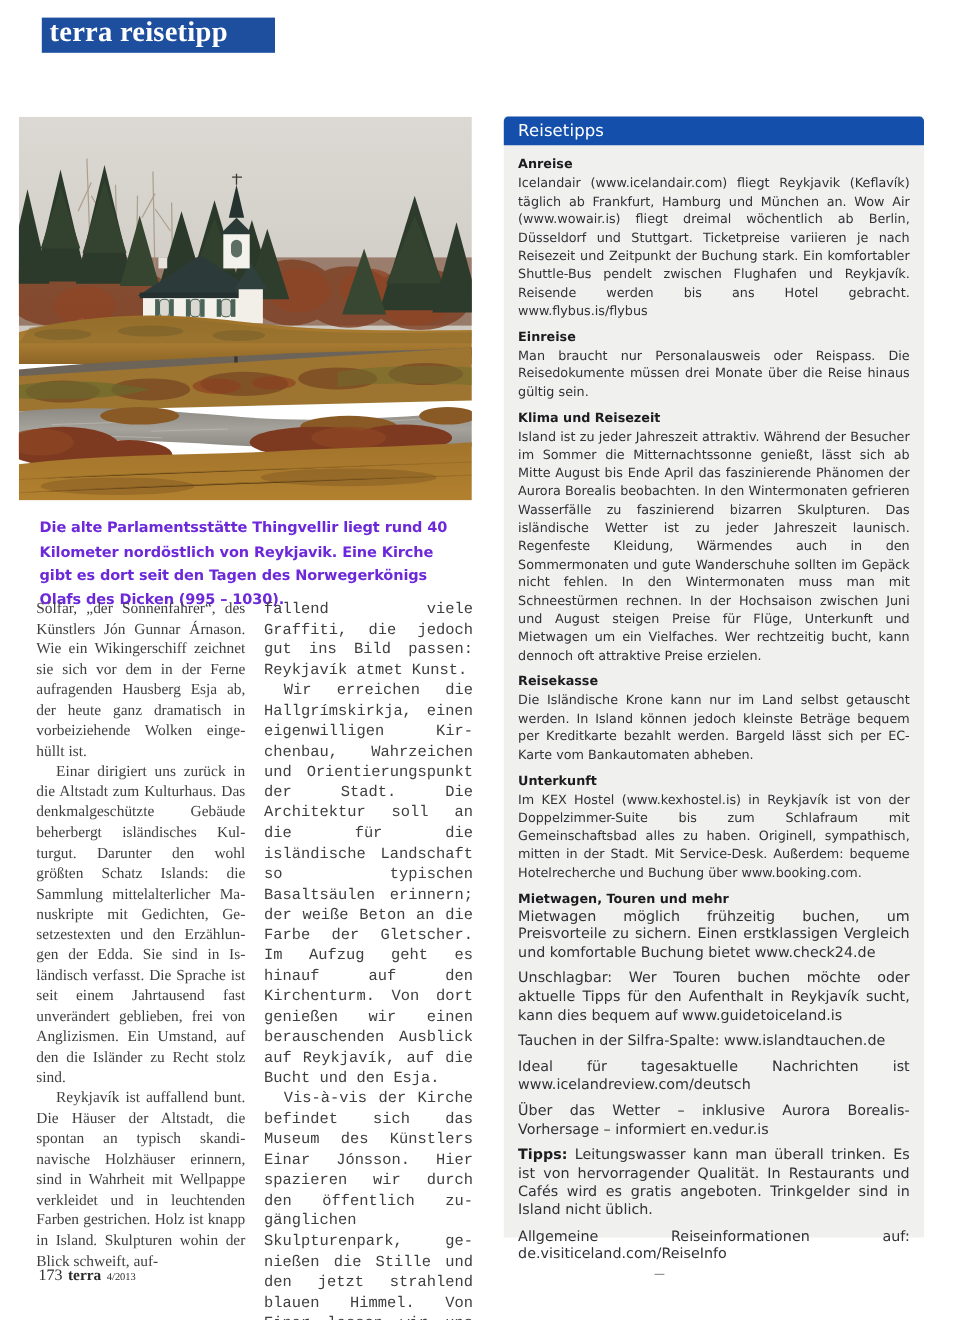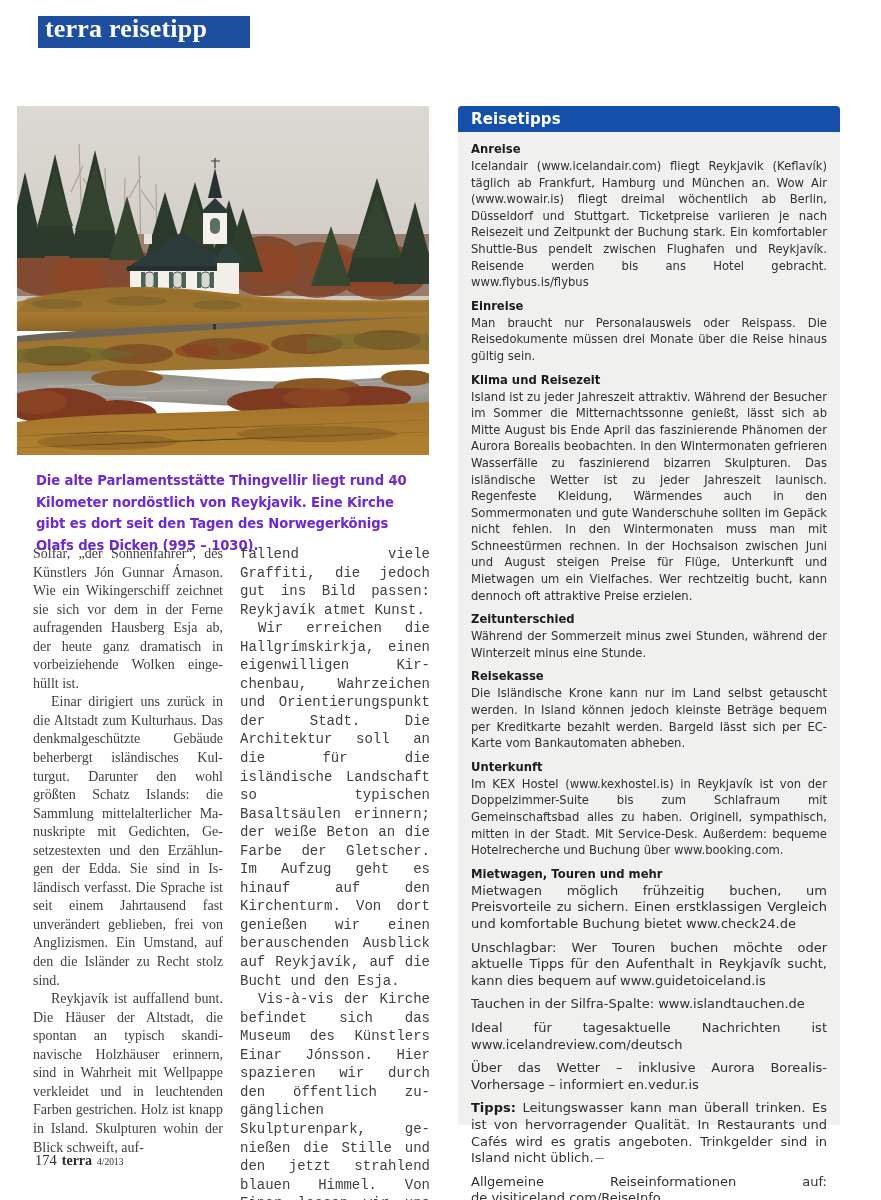--- a/index.html
+++ b/index.html
@@ -102,21 +102,21 @@
     background: #1450ab;
     border-radius: 4px 4px 0 0;
     display: flex;
     align-items: center;
     padding-left: 13px;
     box-sizing: border-box;
   }
   .tipbox-header-text {
     color: #ffffff;
     font-family: "DejaVu Sans", sans-serif;
-    font-weight: bold;
+    font-weight: normal;
     font-size: 15px;
     letter-spacing: 0.1px;
   }
   .tipbox-body {
     padding: 9px 13px 10px 13px;
     box-sizing: border-box;
     font-family: "DejaVu Sans", sans-serif;
     color: #26262a;
   }
   .tip-section { margin-bottom: 7px; }
@@ -381,24 +381,20 @@
     <div class="tip-section">
       <div class="tip-heading">Einreise</div>
       <div class="tip-text">Man braucht nur Personalausweis oder Reispass. Die Reisedo­kumente müssen drei Monate über die Reise hinaus gültig sein.</div>
     </div>
 
     <div class="tip-section">
       <div class="tip-heading">Klima und Reisezeit</div>
       <div class="tip-text">Island ist zu jeder Jahreszeit attraktiv. Während der Besucher im Sommer die Mitternachtssonne genießt, lässt sich ab Mitte August bis Ende April das faszinierende Phänomen der Aurora Borealis beobachten. In den Wintermonaten gefrieren Wasserfälle zu faszinierend bizarren Skulpturen. Das isländische Wetter ist zu jeder Jahreszeit launisch. Regenfeste Kleidung, Wärmendes auch in den Sommermonaten und gute Wanderschuhe sollten im Gepäck nicht fehlen. In den Wintermonaten muss man mit Schneestürmen rechnen. In der Hochsaison zwischen Juni und August steigen Preise für Flüge, Unterkunft und Mietwagen um ein Vielfaches. Wer rechtzeitig bucht, kann dennoch oft attraktive Preise erzielen.</div>
     </div>
 
-    <div class="tip-section">
-      <div class="tip-heading">Zeitunterschied</div>
-      <div class="tip-text">Während der Sommerzeit minus zwei Stunden, während der Winterzeit minus eine Stunde.</div>
-    </div>
 
     <div class="tip-section">
       <div class="tip-heading">Reisekasse</div>
       <div class="tip-text">Die Isländische Krone kann nur im Land selbst getauscht werden. In Island können jedoch kleinste Beträge bequem per Kreditkarte bezahlt werden. Bargeld lässt sich per EC-Karte vom Bankauto­maten abheben.</div>
     </div>
 
     <div class="tip-section">
       <div class="tip-heading">Unterkunft</div>
       <div class="tip-text">Im KEX Hostel (www.kexhostel.is) in Reykjavík ist von der Dop­pelzimmer-Suite bis zum Schlafraum mit Gemeinschaftsbad alles zu haben. Originell, sympathisch, mitten in der Stadt. Mit Ser­vice-Desk. Außerdem: bequeme Hotelrecherche und Buchung über www.booking.com.</div>
     </div>
@@ -411,17 +407,17 @@
       <div class="tip-para">Ideal für tagesaktuelle Nachrichten ist www.icelandreview.com/deutsch</div>
       <div class="tip-para">Über das Wetter – inklusive Aurora Borealis-Vorhersage – informiert en.vedur.is</div>
       <div class="tip-para"><b>Tipps:</b><span> Leitungswasser kann man überall trinken. Es ist von her­vorragender Qualität. In Restaurants und Cafés wird es gratis angeboten. Trinkgelder sind in Island nicht üblich.</span></div>
       <div class="tip-para">Allgemeine Reiseinformationen auf: de.visiticeland.com/ReiseInfo</div>
     </div>
 
   </div>
 </div>
 
 <div class="footer">
-  <span class="footer-page">174</span>
+  <span class="footer-page">173</span>
   <span class="footer-brand">terra</span>
   <span class="footer-issue">4/2013</span>
 </div>
 <div class="footer-dash"></div>
 
 </body></html>

